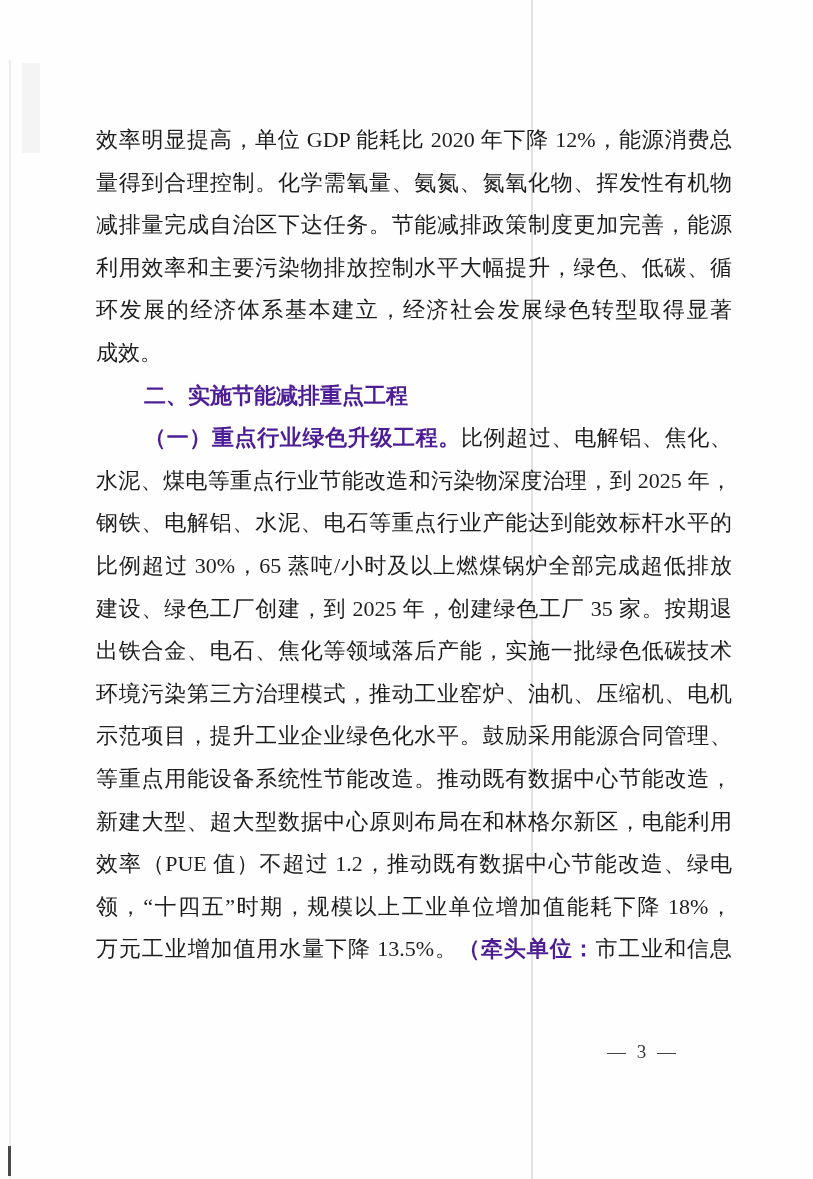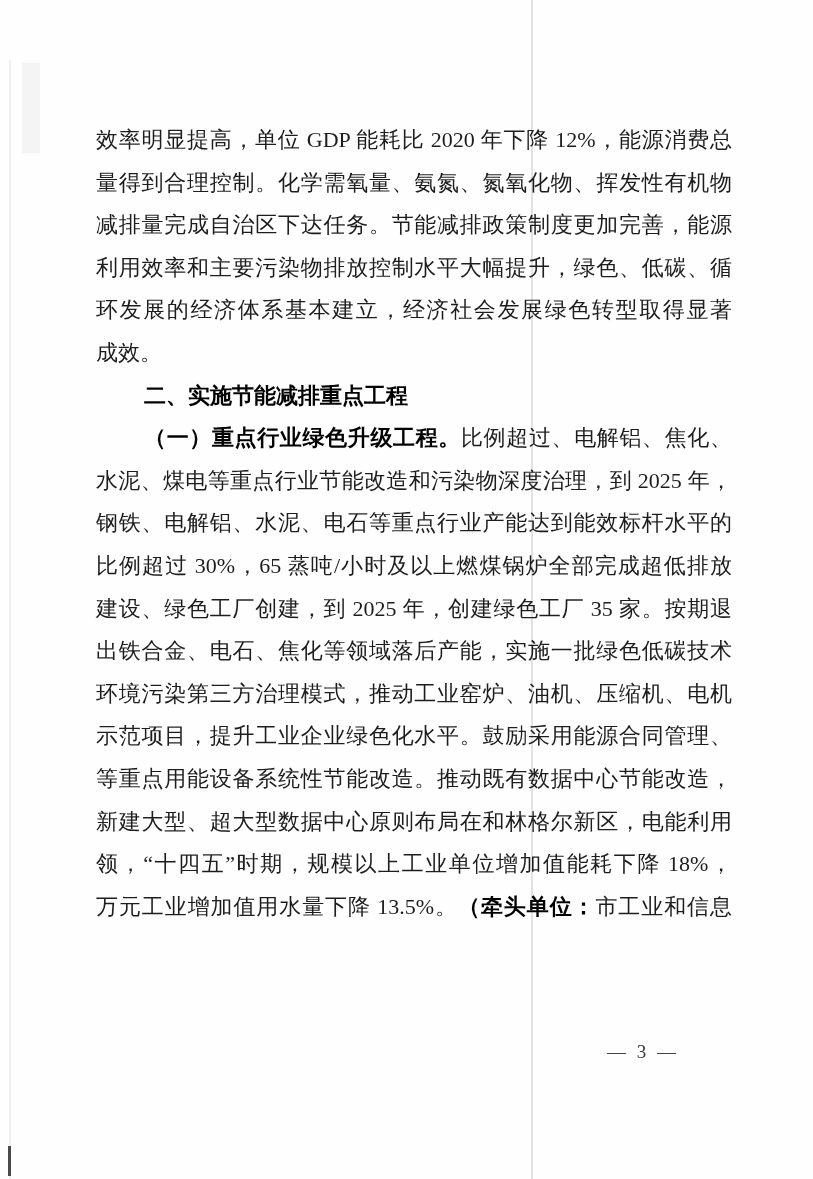--- a/index.html
+++ b/index.html
@@ -65,21 +65,21 @@
     white-space: normal;
     text-align: justify;
     text-align-last: justify;
     text-justify: inter-character;
   }
   .doc-line.indent {
     padding-left: 48px;
   }
   .doc-line .bold {
     font-weight: bold;
-    color: #000000;
+    color: #4c1d95;
   }
   .page-number {
     position: absolute;
     left: 607px;
     top: 1041px;
     width: 100px;
     font-size: 19px;
     letter-spacing: 3px;
     color: #3a3a3a;
     text-align: left;
@@ -105,18 +105,19 @@
       <div class="doc-line justify indent"><span class="bold">（一）重点行业绿色升级工程。</span><span>比例超过、电解铝、焦化、</span></div>
       <div class="doc-line justify"><span>水泥、煤电等重点行业节能改造和污染物深度治理，到 2025 年，</span></div>
       <div class="doc-line justify"><span>钢铁、电解铝、水泥、电石等重点行业产能达到能效标杆水平的</span></div>
       <div class="doc-line justify"><span>比例超过 30%，65 蒸吨/小时及以上燃煤锅炉全部完成超低排放</span></div>
       <div class="doc-line justify"><span>建设、绿色工厂创建，到 2025 年，创建绿色工厂 35 家。按期退</span></div>
       <div class="doc-line justify"><span>出铁合金、电石、焦化等领域落后产能，实施一批绿色低碳技术</span></div>
       <div class="doc-line justify"><span>环境污染第三方治理模式，推动工业窑炉、油机、压缩机、电机</span></div>
       <div class="doc-line justify"><span>示范项目，提升工业企业绿色化水平。鼓励采用能源合同管理、</span></div>
       <div class="doc-line justify"><span>等重点用能设备系统性节能改造。推动既有数据中心节能改造，</span></div>
       <div class="doc-line justify"><span>新建大型、超大型数据中心原则布局在和林格尔新区，电能利用</span></div>
+      <div class="doc-line justify"><span>效率（PUE 值）不超过 1.2，推动既有数据中心节能改造、绿电</span></div>
       <div class="doc-line justify"><span>领，“十四五”时期，规模以上工业单位增加值能耗下降 18%，</span></div>
       <div class="doc-line justify"><span>万元工业增加值用水量下降 13.5%。</span><span class="bold">（牵头单位：</span><span>市工业和信息</span></div>
     </main>
 
   <div class="page-number">— 3 —</div>
 </div>
 
 </body></html>

